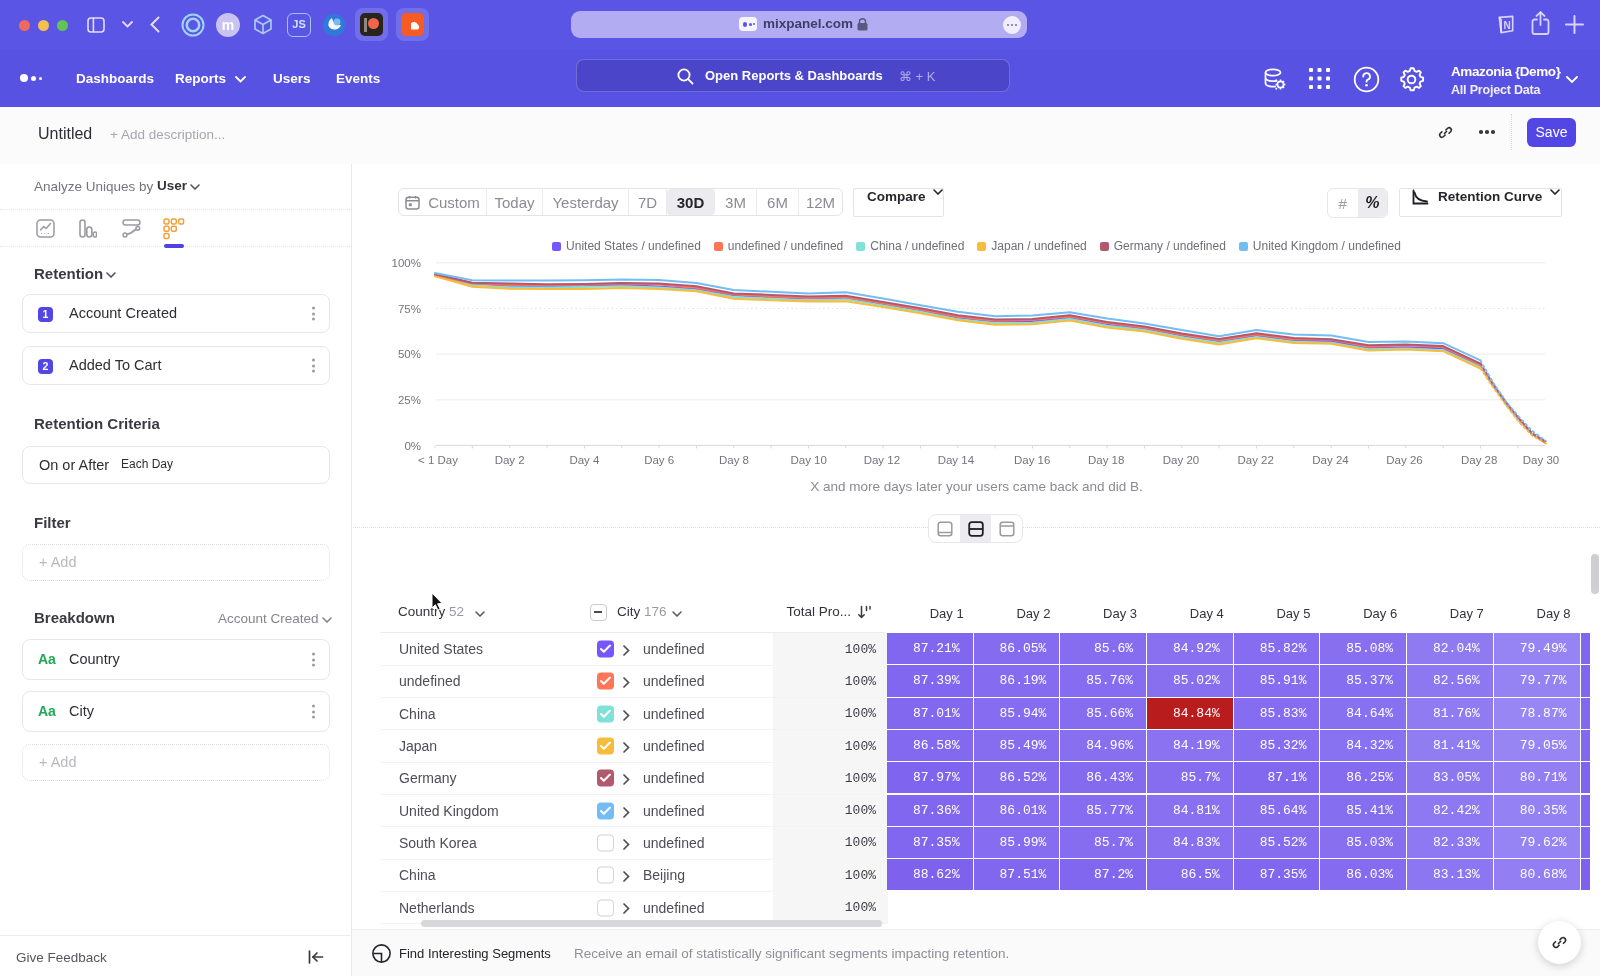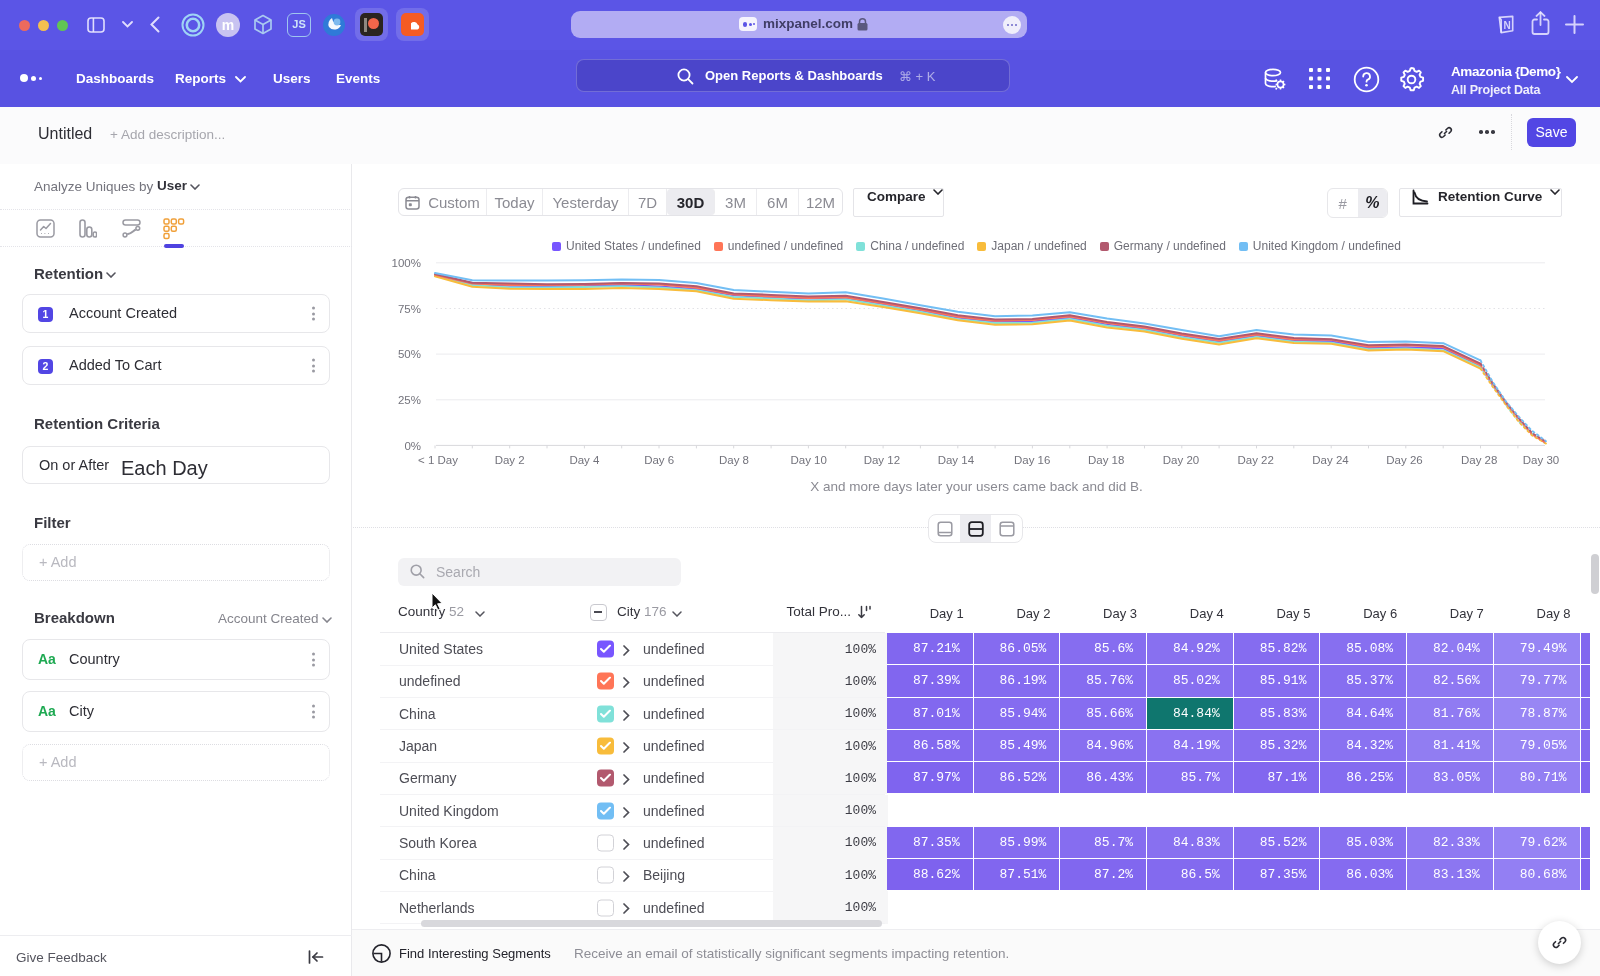--- a/index.html
+++ b/index.html
@@ -250,21 +250,21 @@
     <div class="abs" style="left:46px;top:10px;font-size:14.5px;color:#2e2e35">Added To Cart</div>
     <div class="kebab">
           <i></i>
           <i></i>
           <i></i>
         </div>
   </div>
   <div class="shead" style="top:251px">Retention Criteria</div>
   <div class="scard" style="top:282px;height:38px">
     <div class="abs" style="left:16px;top:10px;font-size:14.5px;color:#2e2e35">On or After</div>
-    <div class="abs" style="left:98px;top:10px;font-size:20px;color:#2e2e35">Each Day</div>
+    <div class="abs" style="left:98px;top:10px;font-size:12px;color:#2e2e35">Each Day</div>
   </div>
   <div class="shead" style="top:350px">Filter</div>
   <div class="dashadd" style="top:380px"><span>+ Add</span></div>
   <div class="shead" style="top:445px">Breakdown</div>
   <div class="abs" style="left:218px;top:447px;font-size:13.5px;color:#85858d">Account Created</div>
   <svg class="abs" style="left:322px;top:453px" width="10" height="6" viewBox="0 0 10 6" fill="none" stroke="#85858d" stroke-width="1.6" stroke-linecap="round">
         <path d="M1 1l4 4 4-4"></path>
       </svg>
   <div class="scard" style="top:475px;height:41px">
     <div class="abs" style="left:15px;top:11px;font-size:14px;font-weight:700;color:#1ea952">Aa</div>
@@ -403,27 +403,20 @@
         </svg>
       </div>
   <div style="flex:1;display:flex;align-items:center;justify-content:center">
         <svg width="16" height="16" viewBox="0 0 16 16" fill="none" stroke="#9a9aa2" stroke-width="1.5">
           <rect x="1.2" y="1.2" width="13.6" height="13.6" rx="2.5"></rect>
           <path d="M1.2 5h13.6"></path>
         </svg>
       </div>
 </div>
 
-<div class="search">
-  <svg class="abs" style="left:12px;top:6px" width="15" height="15" viewBox="0 0 17 17" fill="none" stroke="#a0a0a8" stroke-width="1.8" stroke-linecap="round">
-        <circle cx="7" cy="7" r="5.6"></circle>
-        <path d="M11.4 11.4L15.5 15.5"></path>
-      </svg>
-  <span style="margin-left:38px">Search</span>
-</div>
 
 <div class="th" style="left:398px;top:604px">Country <span style="color:#9a9aa2">52</span></div>
 <svg class="abs" style="left:475px;top:611px" width="10" height="6" viewBox="0 0 10 6" fill="none" stroke="#55555e" stroke-width="1.5" stroke-linecap="round">
       <path d="M1 1l4 4 4-4"></path>
     </svg>
 <div class="abs" style="left:590px;top:604px;width:17px;height:17px;border:1.5px solid #c9c9cf;border-radius:4px;background:#fff">
       <div style="position:absolute;left:3px;top:6.2px;width:8px;height:1.8px;background:#4a4a52"></div>
     </div>
 <div class="th" style="left:617px;top:604px">City <span style="color:#9a9aa2">176</span></div>
 <svg class="abs" style="left:672px;top:611px" width="10" height="6" viewBox="0 0 10 6" fill="none" stroke="#55555e" stroke-width="1.5" stroke-linecap="round">
@@ -511,21 +504,21 @@
         <path d="M1 1l4.5 4.5L1 10"></path>
       </svg>
   <div class="city">undefined</div>
   <div class="totcell">100%</div>
   <div class="abs" style="left:0;top:31.8px;width:505px;border-top:0.8px solid #f3f3f5"></div>
 </div>
 <div class="drow" style="top:697.6px">
       <div class="dc" style="background:#8268ef">87.01%</div>
       <div class="dc" style="background:#856cf0">85.94%</div>
       <div class="dc" style="background:#866df0">85.66%</div>
-      <div class="dc" style="background:#0f766e">84.84%</div>
+      <div class="dc" style="background:#b91c1c">84.84%</div>
       <div class="dc" style="background:#856cf0">85.83%</div>
       <div class="dc" style="background:#8871f1">84.64%</div>
       <div class="dc" style="background:#907bf2">81.76%</div>
       <div class="dc" style="background:#9886f4">78.87%</div>
       <div class="dc" style="background:#8268ef;width:10px;padding:0"></div>
     </div>
 <div class="trow" style="top:729.9px">
   <div class="cname">Japan</div>
   <div class="ckb" style="background:#F8BC3B">
         <svg width="11" height="9" viewBox="0 0 11 9" fill="none" stroke="#fff" stroke-width="2" stroke-linecap="round" stroke-linejoin="round" style="position:absolute;left:3px;top:4px">
@@ -582,20 +575,31 @@
           <path d="M1 4.5l2.8 2.8L10 1"></path>
         </svg>
       </div>
   <svg class="abs" style="left:243px;top:12px" width="7" height="11" viewBox="0 0 7 11" fill="none" stroke="#4d4d55" stroke-width="1.7" stroke-linecap="round">
         <path d="M1 1l4.5 4.5L1 10"></path>
       </svg>
   <div class="city">undefined</div>
   <div class="totcell">100%</div>
   <div class="abs" style="left:0;top:31.8px;width:505px;border-top:0.8px solid #f3f3f5"></div>
 </div>
+<div class="drow" style="top:794.5px">
+      <div class="dc" style="background:#8167ef">87.36%</div>
+      <div class="dc" style="background:#856cf0">86.01%</div>
+      <div class="dc" style="background:#856cf0">85.77%</div>
+      <div class="dc" style="background:#8870f0">84.81%</div>
+      <div class="dc" style="background:#866df0">85.64%</div>
+      <div class="dc" style="background:#866ef0">85.41%</div>
+      <div class="dc" style="background:#8e79f2">82.42%</div>
+      <div class="dc" style="background:#9481f3">80.35%</div>
+      <div class="dc" style="background:#8167ef;width:10px;padding:0"></div>
+    </div>
 <div class="trow" style="top:826.8px">
   <div class="cname">South Korea</div>
   <div class="ckb" style="background:#fff;border:1.5px solid #d2d2d7"></div>
   <svg class="abs" style="left:243px;top:12px" width="7" height="11" viewBox="0 0 7 11" fill="none" stroke="#4d4d55" stroke-width="1.7" stroke-linecap="round">
         <path d="M1 1l4.5 4.5L1 10"></path>
       </svg>
   <div class="city">undefined</div>
   <div class="totcell">100%</div>
   <div class="abs" style="left:0;top:31.8px;width:505px;border-top:0.8px solid #f3f3f5"></div>
 </div>

